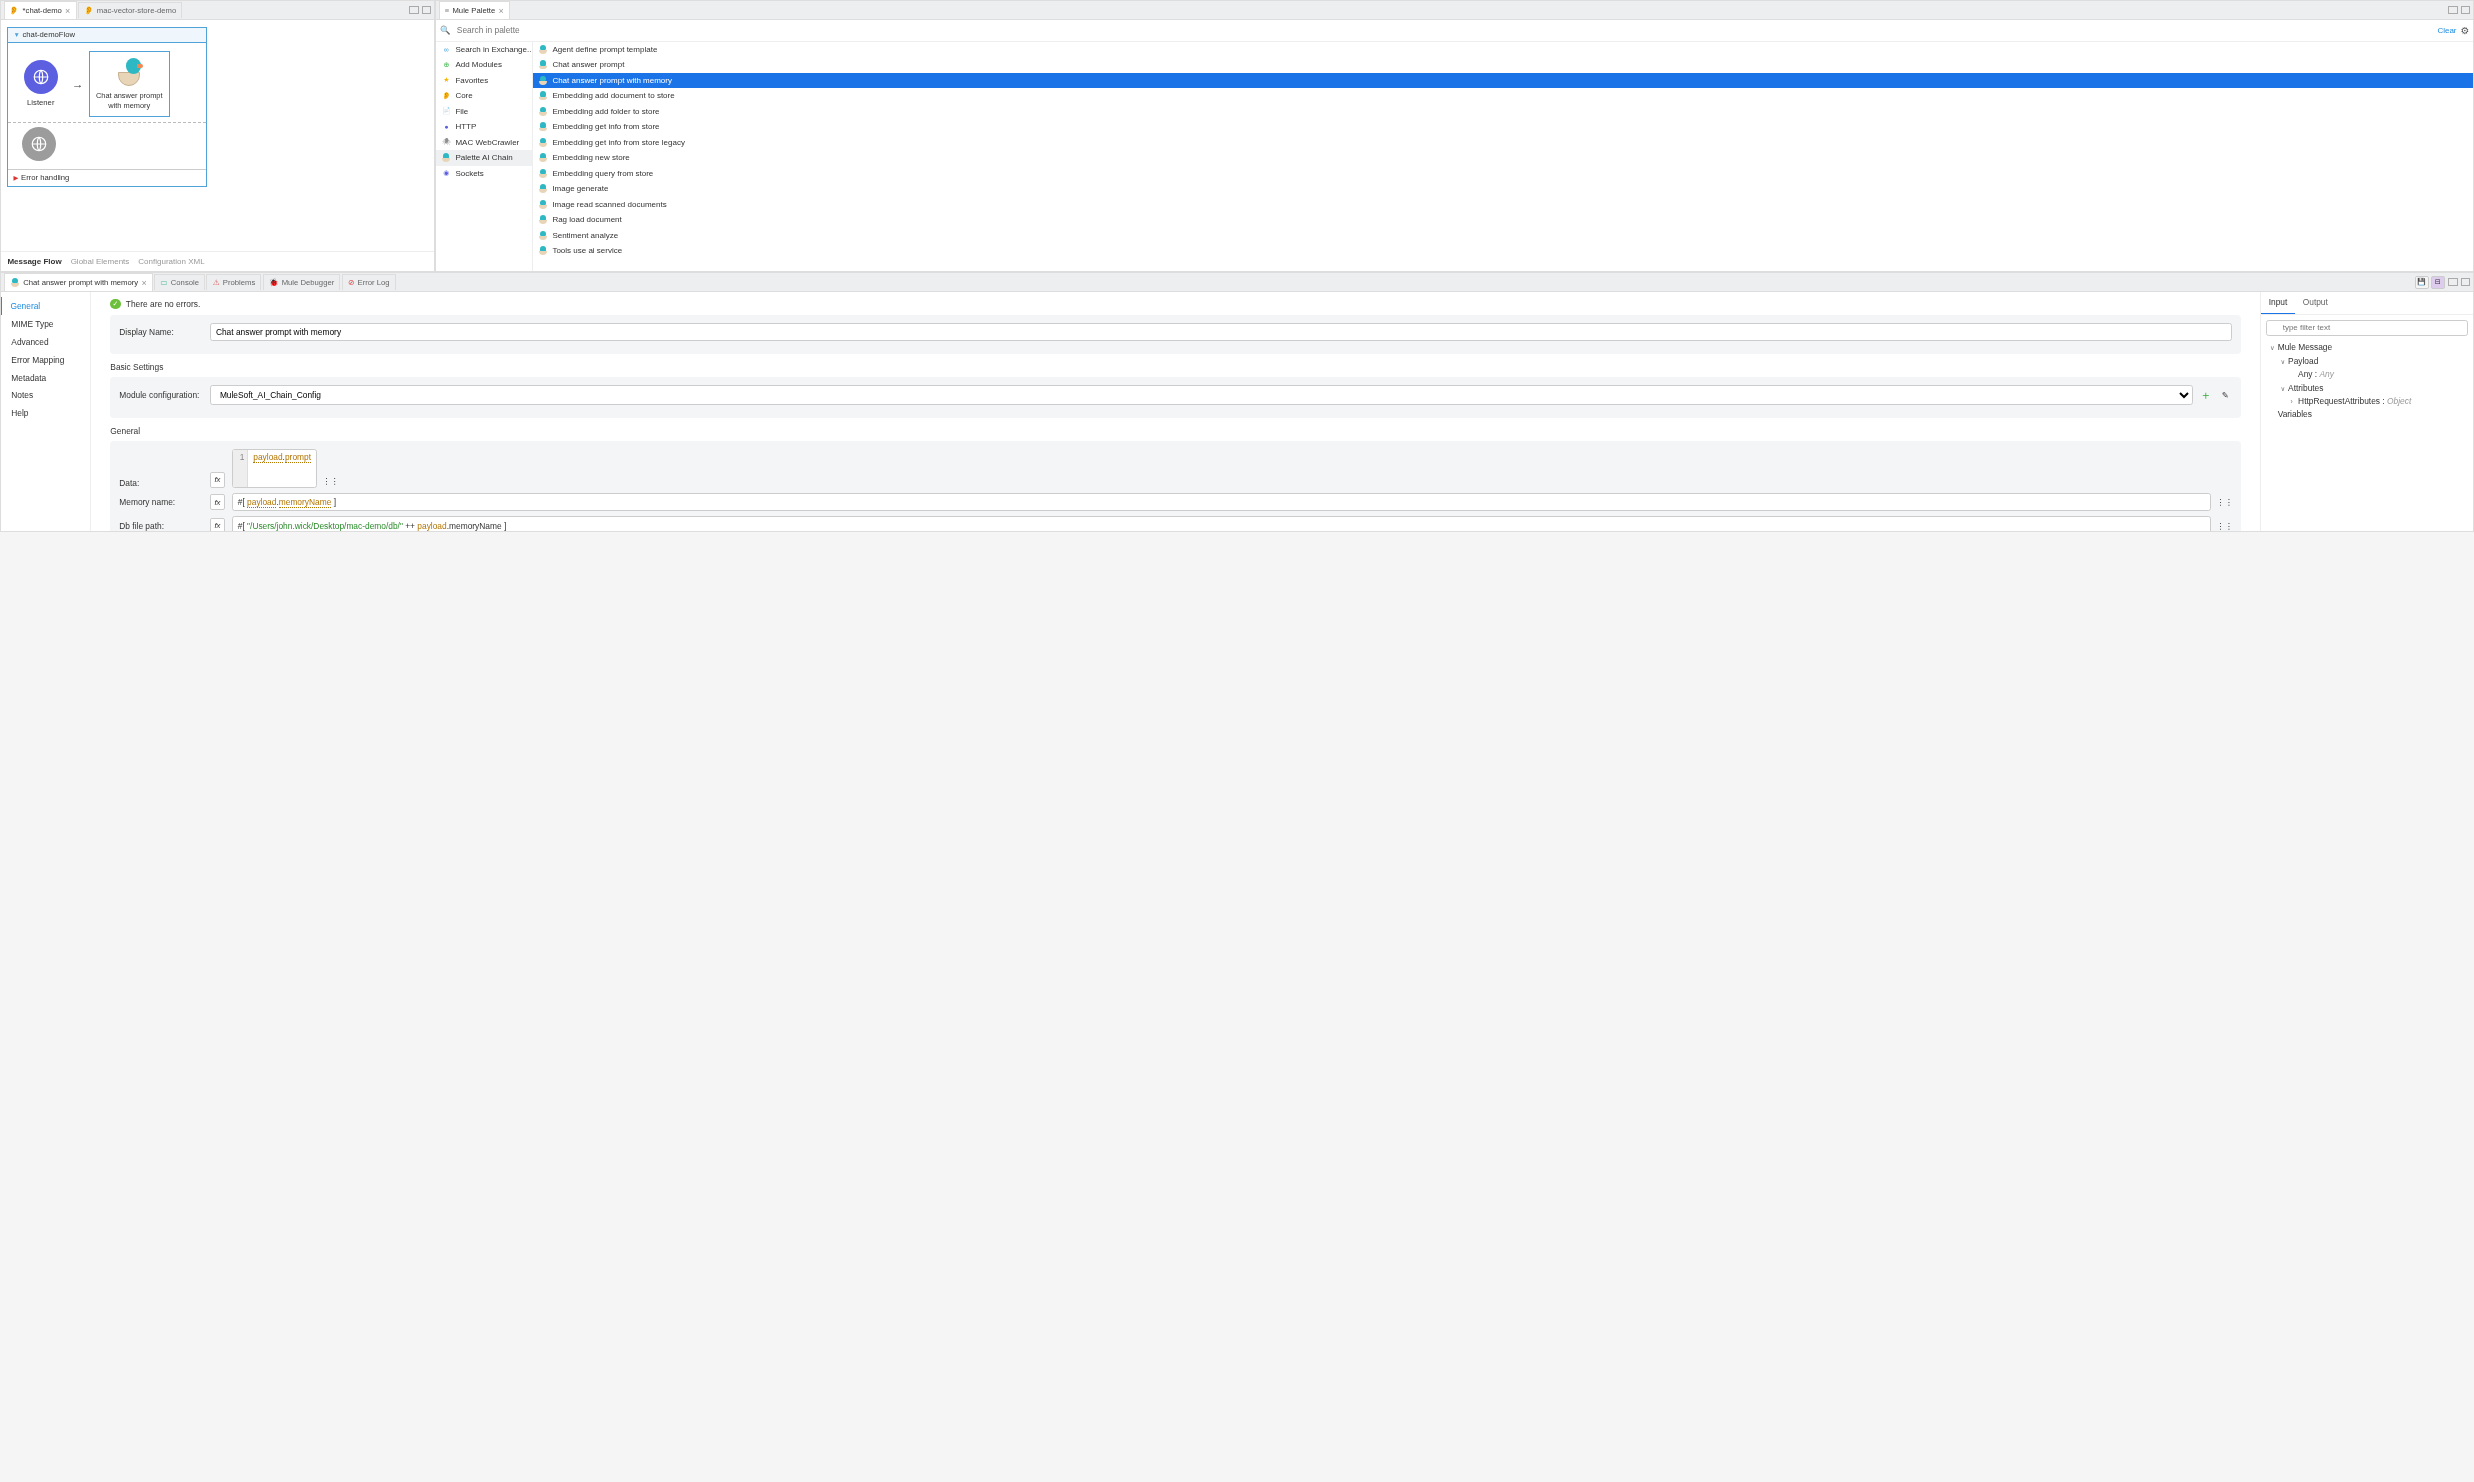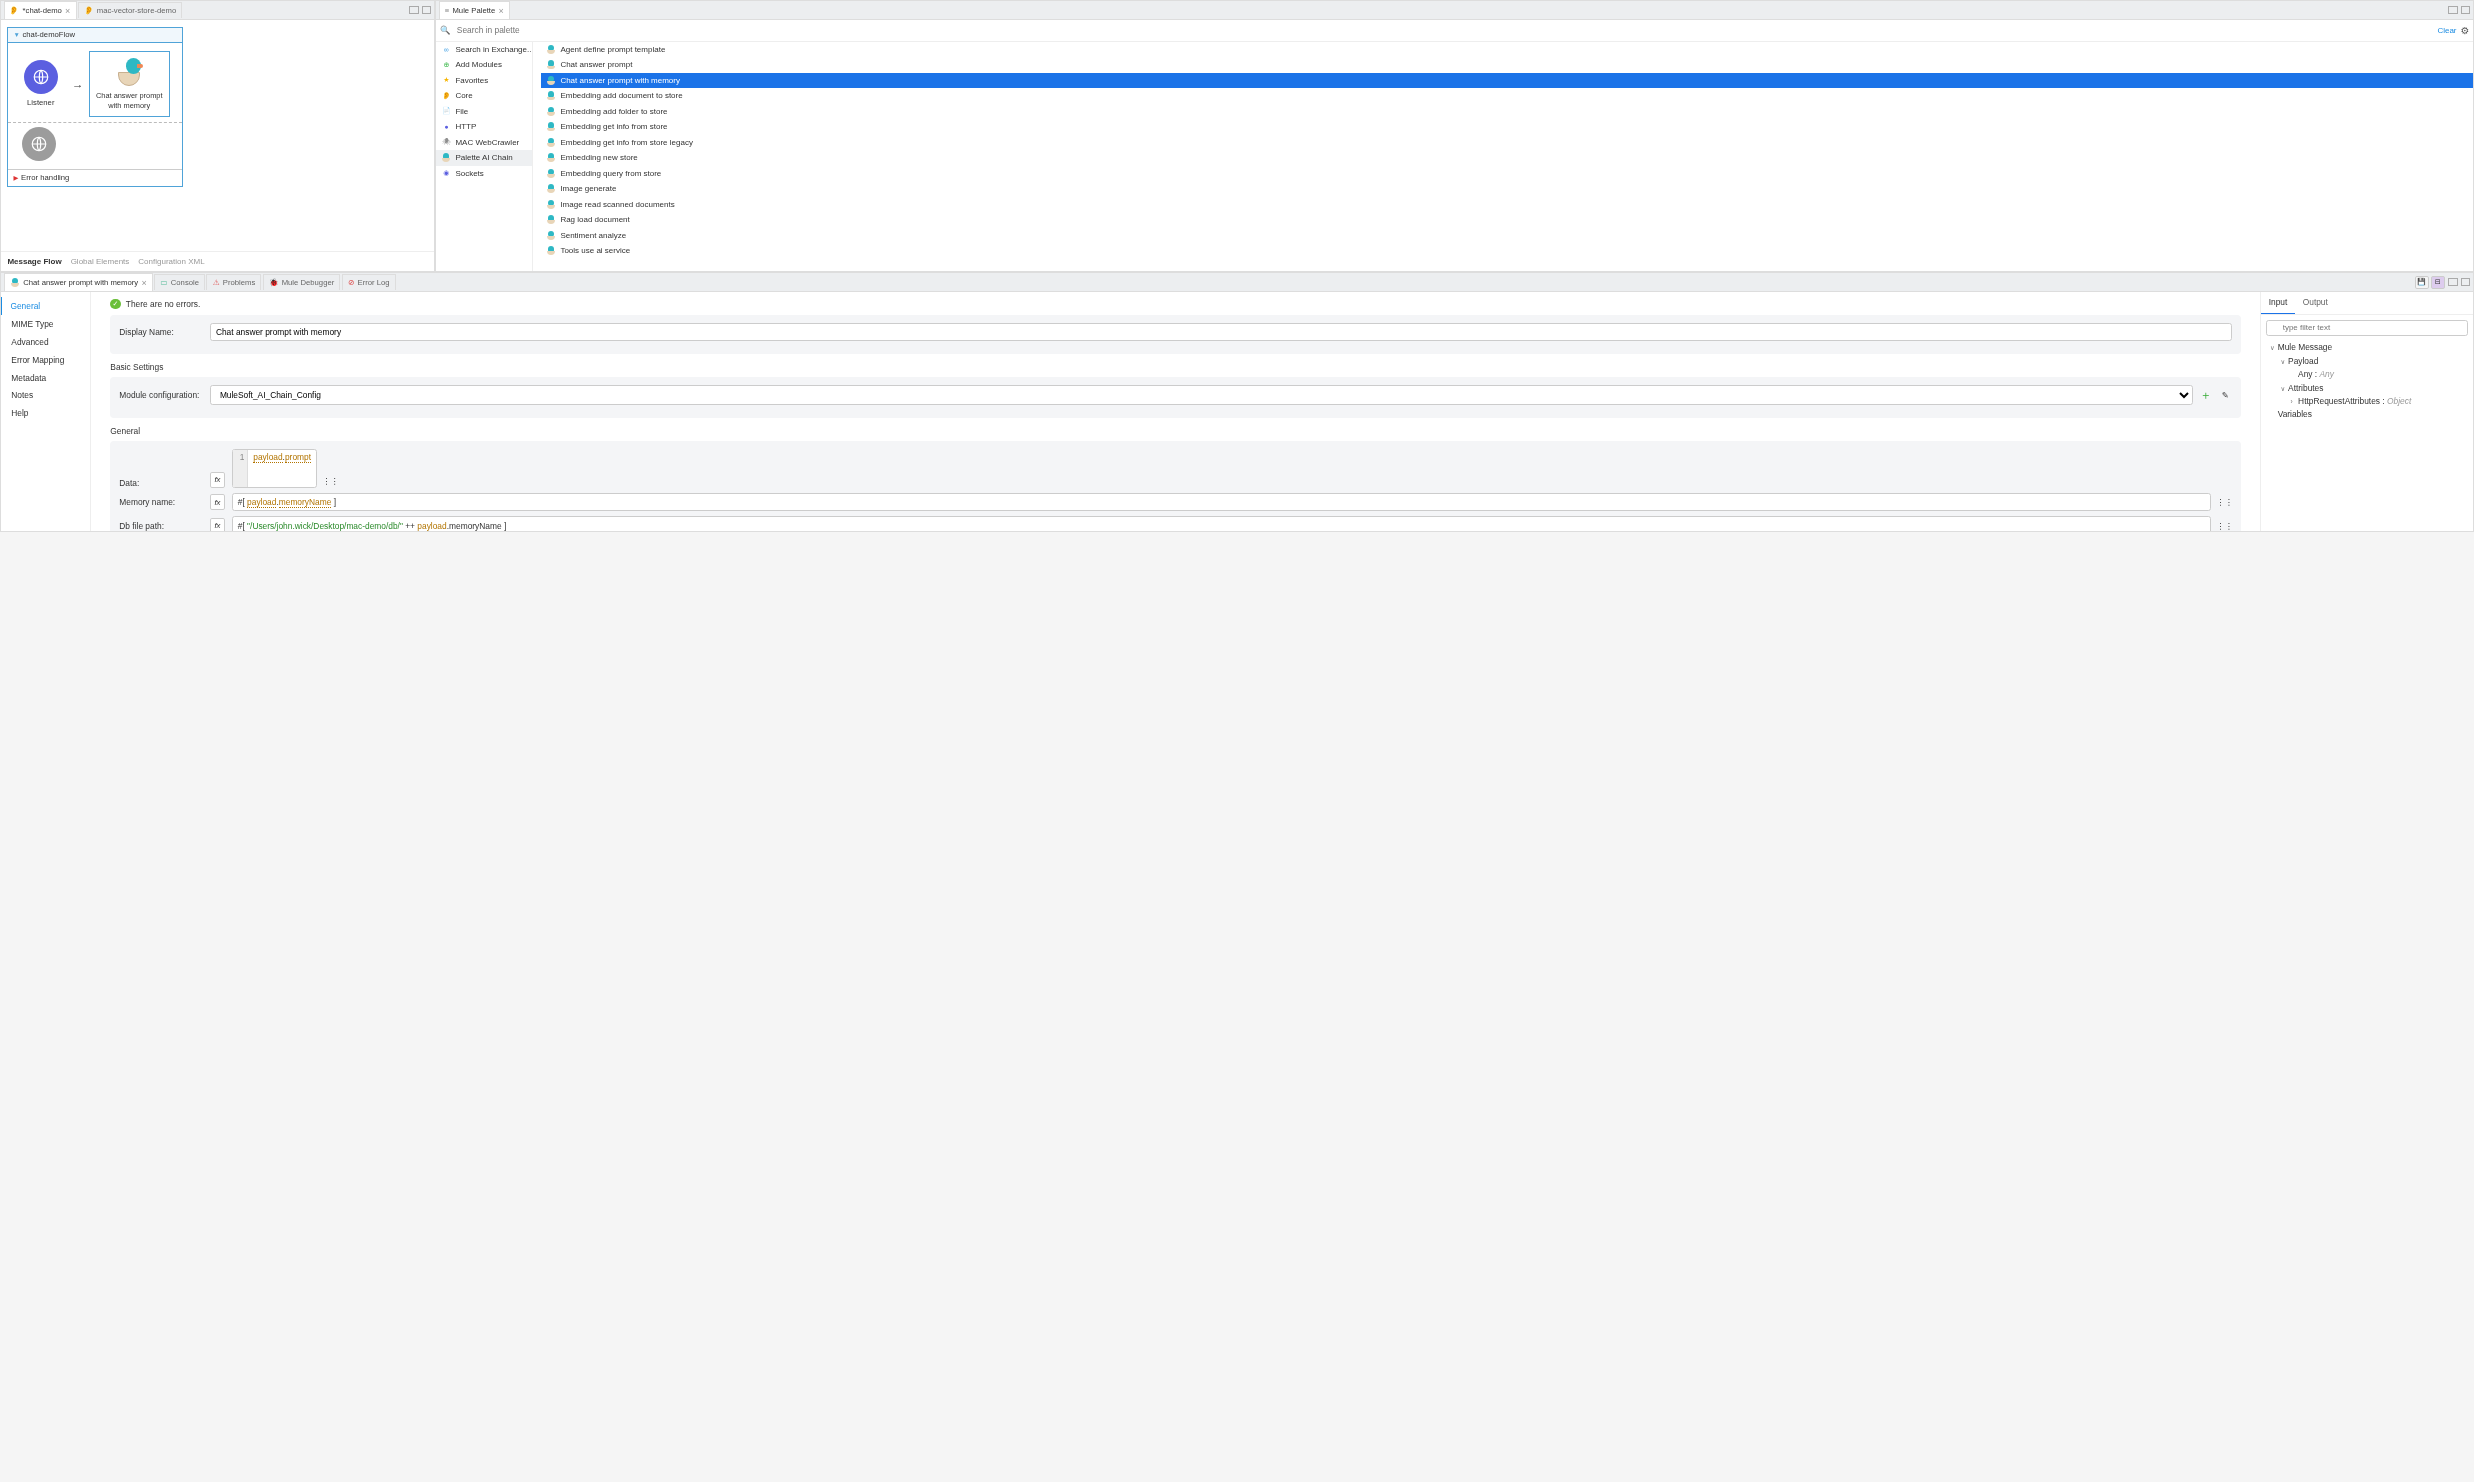--- a/index.html
+++ b/index.html
@@ -8,21 +8,21 @@
 .panel { background: #fff; border: 0.6px solid #ddd; display: flex; flex-direction: column; overflow: hidden; }
 .tabbar { background: #eceef0; border-bottom: 0.6px solid #ddd; display: flex; align-items: center; gap: 1.3px; padding: 0 2.6px; height: 19.3px; }
 .tab { display: flex; align-items: center; gap: 3.2px; padding: 3.2px 5.2px; background: #fff; border: 0.6px solid #ddd; border-bottom: none; font-size: 7.7px; cursor: pointer; }
 .tab.inactive { background: #eceef0; color: #666; }
 .tab .close { color: #999; font-size: 9px; cursor: pointer; }
 .tabbar .spacer { flex: 1; }
 .winctrl { width: 9.7px; height: 7.7px; border: 0.6px solid #aaa; margin-left: 1.9px; cursor: pointer; }
 
 
 .editor-body { padding: 6.4px; flex: 1; position: relative; }
-.flow-box { border: 1.3px solid #4fa3d8; width: 176px; }
+.flow-box { border: 1.3px solid #4fa3d8; width: 200px; }
 .flow-head { background: #f0f7fc; border-bottom: 0.6px solid #4fa3d8; padding: 2.6px 5.2px; font-size: 7.7px; display: flex; align-items: center; gap: 2.6px; }
 .flow-head .tw { color: #4fa3d8; font-size: 6.4px; }
 .flow-main { display: flex; align-items: center; padding: 7.7px 6.4px 5.2px; gap: 5.2px; }
 .listener { display: flex; flex-direction: column; align-items: center; width: 52px; }
 .listener .circ { width: 34px; height: 34px; border-radius: 50%; background: #5b5fe0; display: flex; align-items: center; justify-content: center; color: #fff; font-size: 14px; }
 .listener .lbl { font-size: 7.7px; margin-top: 3.9px; text-align: center; }
 .arrow { font-size: 11.6px; }
 .comp-box { border: 1.3px solid #4fa3d8; padding: 5.2px; display: flex; flex-direction: column; align-items: center; width: 81px; }
 .parrot-icon { width: 32px; height: 32px; position: relative; }
 .parrot-icon .cup { width: 22px; height: 14px; border-radius: 0 0 11px 11px; background: #e8d5b8; border: 1.3px solid #c8b090; position: absolute; bottom: 2.6px; left: 5.2px; }
@@ -35,21 +35,21 @@
 .flow-err .tr { color: #d33; font-size: 6.4px; }
 .editor-tabs { display: flex; gap: 9px; padding: 5.2px 6.4px; font-size: 8px; border-top: 0.6px solid #eee; }
 .editor-tabs .et { cursor: pointer; color: #999; }
 .editor-tabs .et.active { color: #333; font-weight: 600; }
 
 
 .pal-search { display: flex; align-items: center; padding: 2.6px 3.9px; gap: 3.9px; border-bottom: 0.6px solid #eee; }
 .pal-search input { flex: 1; border: none; outline: none; font-size: 8.4px; padding: 2.6px; }
 .pal-search .clear { color: #1b8ce2; font-size: 8px; cursor: pointer; }
 .pal-search .gear { font-size: 9.7px; color: #555; cursor: pointer; }
-.pal-body { display: flex; flex: 1; overflow: hidden; gap: 8px; }
+.pal-body { display: flex; flex: 1; overflow: hidden; }
 .pal-left { width: 97px; border-right: 0.6px solid #eee; overflow-y: auto; }
 .pal-right { flex: 1; overflow-y: auto; }
 .pal-item { display: flex; align-items: center; gap: 3.9px; padding: 2.6px 5.2px; font-size: 8px; cursor: pointer; white-space: nowrap; }
 .pal-item.sel-left { background: #eef0f2; }
 .pal-item.sel-right { background: #1b73e8; color: #fff; }
 .pal-ico { width: 10.3px; height: 10.3px; border-radius: 1.9px; display: inline-flex; align-items: center; justify-content: center; font-size: 7px; flex-shrink: 0; }
 .ic-parrot { position: relative; }
 .ic-parrot::before { content: ""; width: 6.4px; height: 6.4px; border-radius: 50%; background: #2eb8c4; position: absolute; top: 0.6px; left: 1.9px; }
 .ic-parrot::after { content: ""; width: 7.7px; height: 3.9px; border-radius: 0 0 3.9px 3.9px; background: #e8d5b8; position: absolute; bottom: 0.6px; left: 1.3px; }
 

